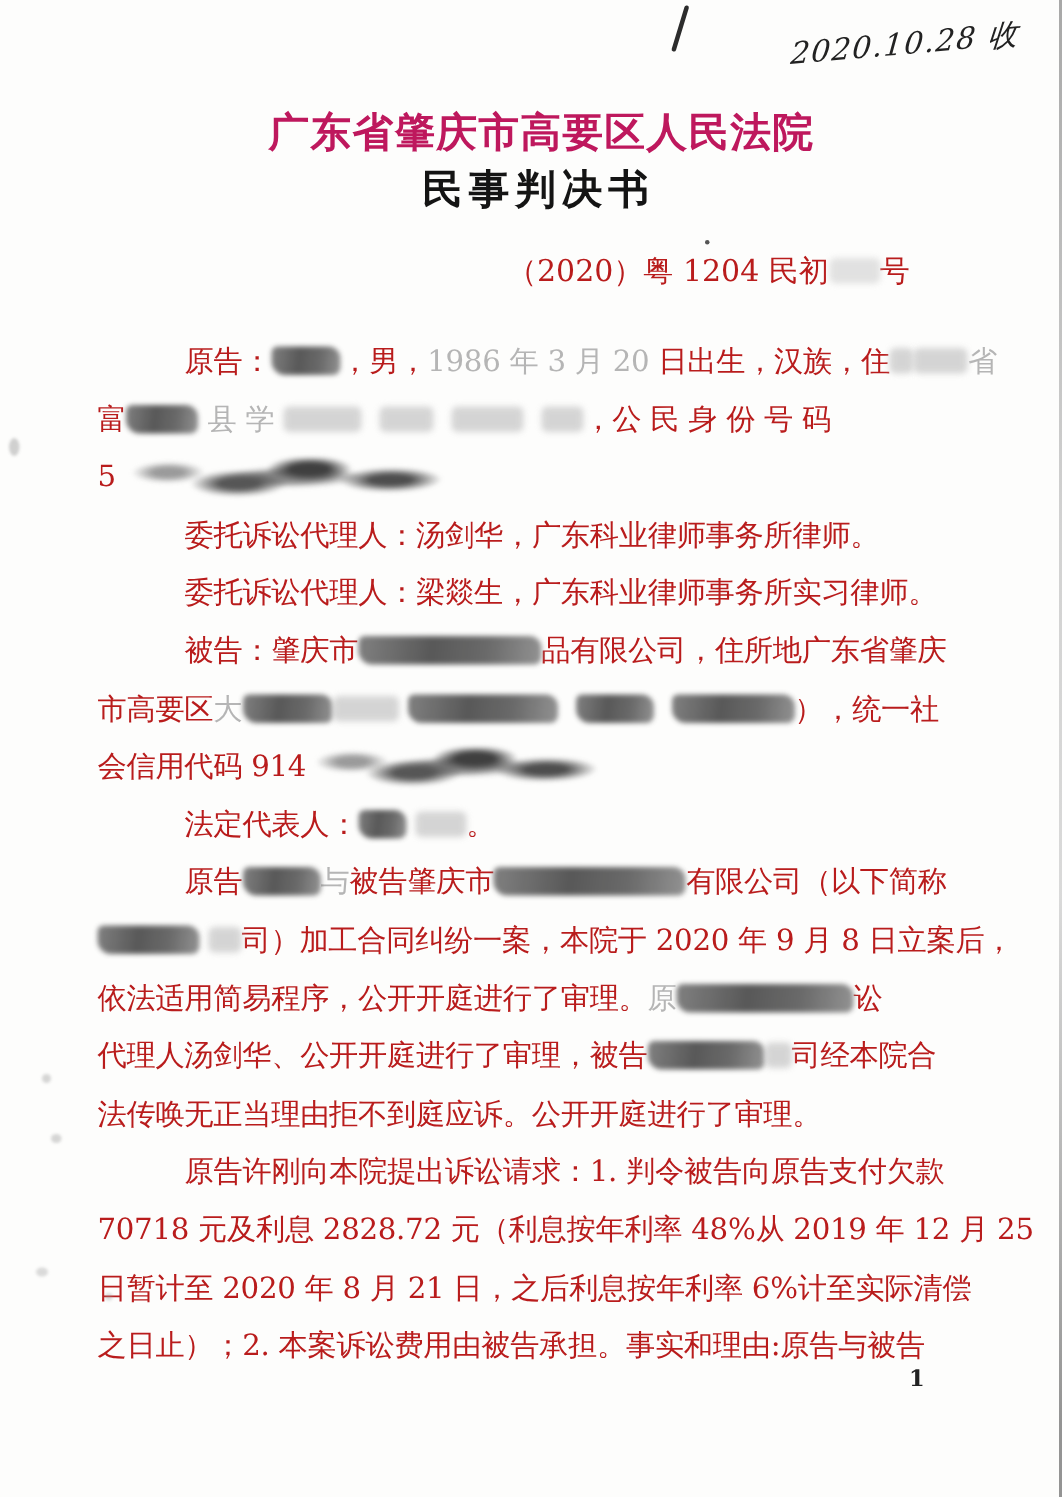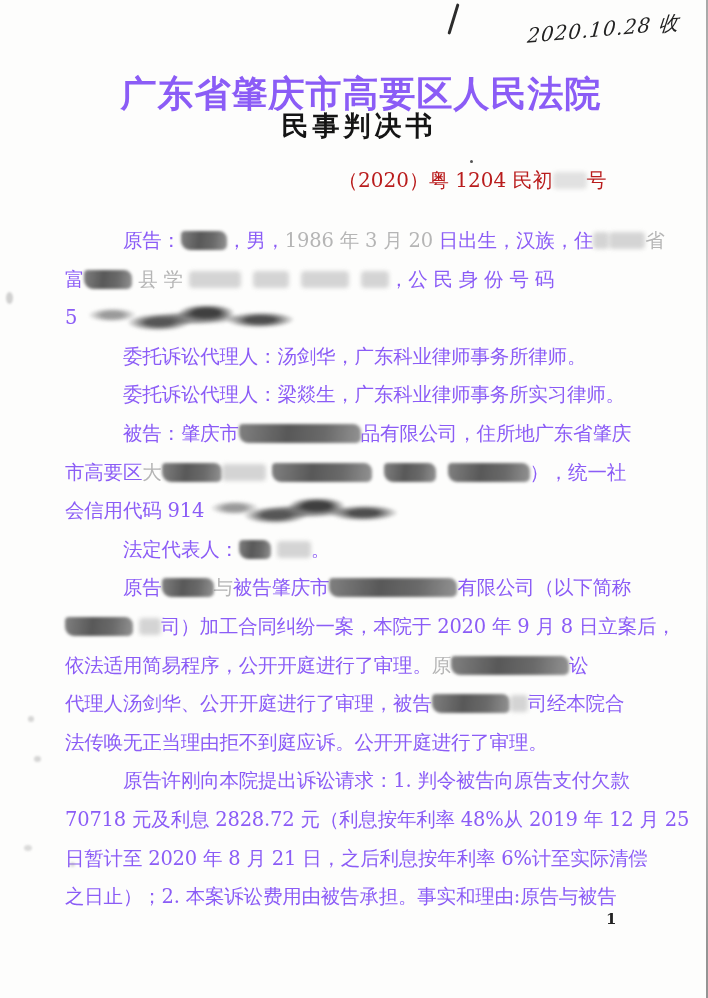--- a/index.html
+++ b/index.html
@@ -21,41 +21,41 @@
   
   .slash{
     position:absolute;left:452px;top:3px;width:3px;height:32px;
     background:#2c2c2c;border-radius:3px;transform:rotate(17deg);
   }
 
   
   .court{
     position:absolute;top:70px;left:0;width:100%;
     text-align:center;padding-left:14px;box-sizing:border-box;
-    font-size:36px;font-weight:bold;letter-spacing:1px;color:#8b5cf6;
+    font-size:27px;font-weight:bold;letter-spacing:1px;color:#be185d;
   }
   .doctype{
     position:absolute;top:108px;left:0;width:100%;
     text-align:center;padding-left:10px;box-sizing:border-box;
     font-size:27px;font-weight:bold;letter-spacing:4px;color:#141414;
   }
   .caseno{
     position:absolute;top:167px;left:338px;
     font-size:20px;color:#b91c1c;white-space:pre;
   }
   .case-dot{position:absolute;top:160px;left:470px;width:3px;height:3px;background:#555;border-radius:50%;}
 
   
   .bodytext{position:absolute;top:222px;left:65px;width:588px;}
   .line{
     height:38.6px;line-height:38.6px;white-space:pre;
     font-size:19.5px;letter-spacing:-0.2px;
   }
   .line.indent{padding-left:58px;}
-  .t{color:#8b5cf6;}
+  .t{color:#b91c1c;}
   .ft{color:#b5b5b5;}
 
   
   .r{
     display:inline-block;height:19px;vertical-align:-3px;
     background:linear-gradient(97deg,#767676,#4b4b4b 40%,#5e5e5e 70%,#8a8a8a);
     border-radius:4px 8px 5px 9px;filter:blur(1.6px);opacity:.92;
   }
   .rh{
     display:inline-block;height:26px;vertical-align:-7px;

